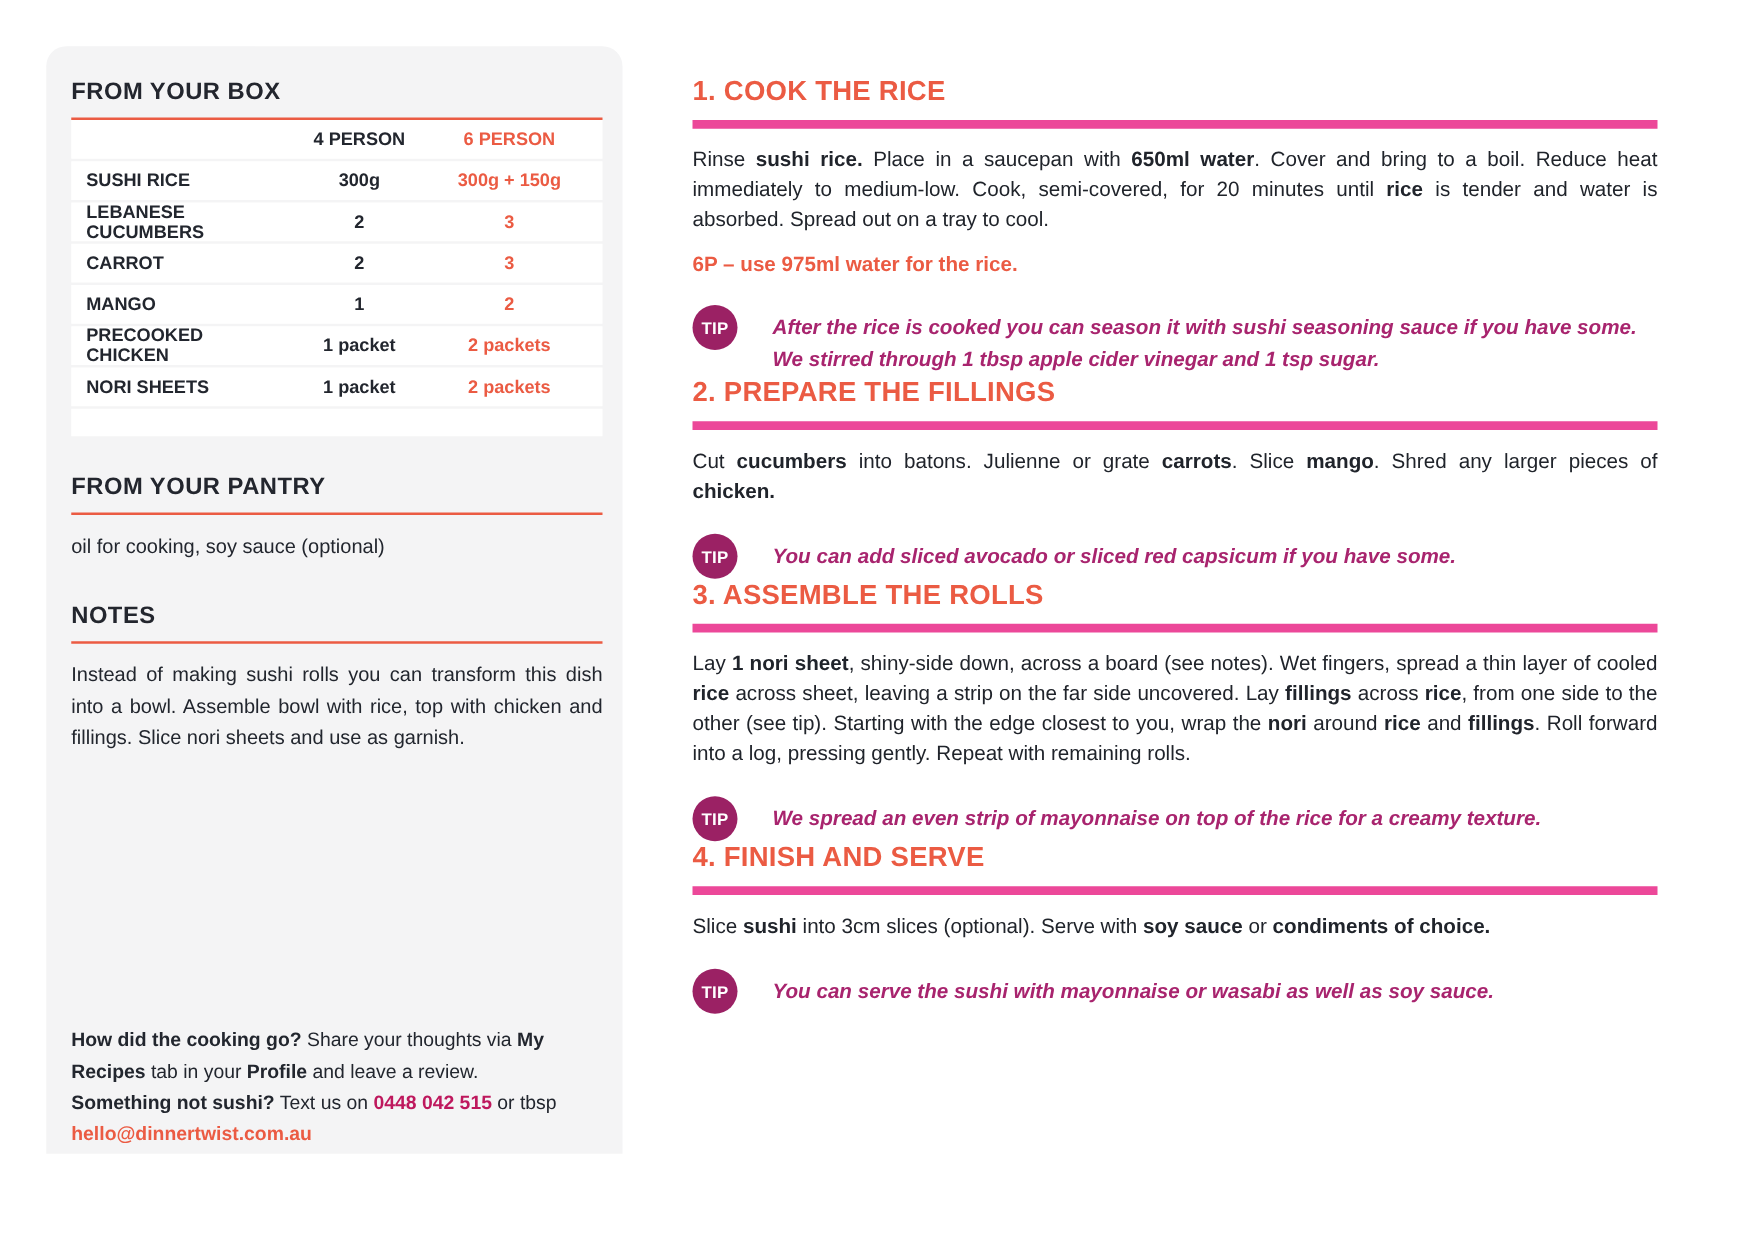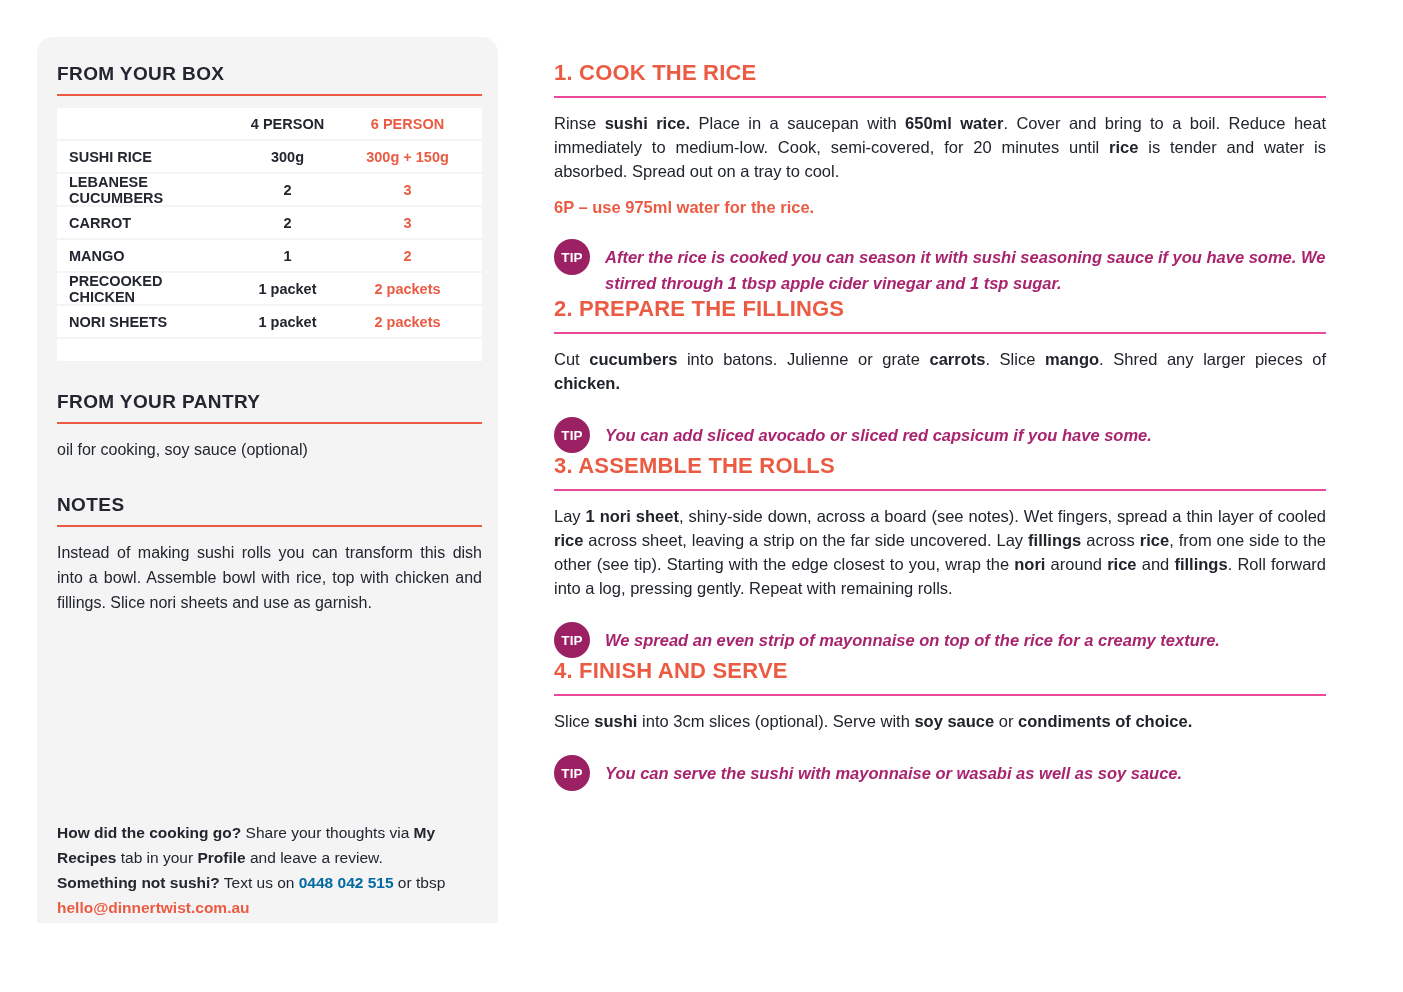--- a/index.html
+++ b/index.html
@@ -5,44 +5,44 @@
   * { margin:0; padding:0; box-sizing:border-box; }
   html,body { width:1403px; height:992px; background:#ffffff;
     font-family:"Liberation Sans", sans-serif; color:#22262E; }
   .page { position:relative; width:1403px; height:923px; background:#fff; overflow:hidden; }
 
   
   .sidebar { position:absolute; left:37px; top:37px; width:461px; height:915px;
     background:#F4F4F5; border-radius:16px; padding:26px 16px 0 20px; }
   .side-title { font-size:19px; font-weight:bold; letter-spacing:0.4px; color:#23262E;
     padding-bottom:9px; border-bottom:2px solid #EB5B43; }
-  .box-table { margin-top:12px; }
+  .box-table { }
   .t-row { display:flex; align-items:center; background:#ffffff; height:31px;
     margin-bottom:2px; padding:0 12px; font-size:14.5px; font-weight:bold; }
   .t-name { flex:1; text-align:left; color:#22262E; }
   .t-p4 { width:115px; text-align:center; color:#22262E; }
   .t-p6 { width:125px; text-align:center; color:#EB5B43; }
   .t-filler { background:#ffffff; height:22px; }
   .pantry { margin-top:30px; }
   .side-body { margin-top:13px; font-size:16px; line-height:25px; color:#22262E; }
   .notes { margin-top:32px; }
   .notes-para { margin-top:13px; font-size:16px; line-height:25px; text-align:justify; }
   .side-footer { position:absolute; left:20px; right:16px; bottom:32px;
     font-size:15.5px; line-height:25px; text-align:left; }
 
   
   .main { position:absolute; left:554px; top:0; width:772px; }
   .step-title { color:#EB5B43; font-size:22px; font-weight:bold; letter-spacing:0.2px;
-    padding-bottom:10px; border-bottom:2px solid #ec4899; }
+    padding-bottom:10px; border-bottom:7px solid #ec4899; }
   .mt-step1 { margin-top:60px; }
   .mt-step { }
   .step-body { margin-top:13px; font-size:16.5px; line-height:24px;
     text-align:justify; color:#20242B; }
   .note-6p { margin-top:15px; color:#EB5B43; font-weight:bold; font-size:16.5px; }
-  .tip { display:flex; align-items:flex-start; margin-top:22px; gap:15px; }
+  .tip { display:flex; align-items:flex-start; margin-top:22px; gap:28px; }
   .tip-badge { width:36px; height:36px; min-width:36px; border-radius:50%;
     background:#9B2164; color:#ffffff; font-weight:bold; font-size:13.5px;
     display:flex; align-items:center; justify-content:center; letter-spacing:0.2px; }
   .tip-text { color:#A8246E; font-weight:bold; font-style:italic;
     font-size:16.5px; line-height:26px; padding-top:5px; }
   .banner { position:absolute; left:554px; top:926px; width:780px;
     color:#EE6149; font-size:18px; font-weight:bold; letter-spacing:0.2px; }
   b { font-weight:bold; }
 </style>
 </head>
@@ -96,21 +96,21 @@
     <div class="pantry">
       <h2 class="side-title">FROM YOUR PANTRY</h2>
       <p class="side-body">oil for cooking, soy sauce (optional)</p>
     </div>
 
     <div class="notes">
       <h2 class="side-title">NOTES</h2>
       <p class="notes-para">Instead of making sushi rolls you can transform this dish into a bowl. Assemble bowl with rice, top with chicken and fillings. Slice nori sheets and use as garnish.</p>
     </div>
 
-    <p class="side-footer"><b>How did the cooking go?</b><span> Share your thoughts via </span><b>My Recipes</b><span> tab in your </span><b>Profile</b><span> and leave a review.</span><br><b>Something not sushi?</b><span> Text us on </span><b style="color: #0369a1;">0448 042 515</b><span> or tbsp </span><b style="color: rgb(235, 91, 67);">hello@dinnertwist.com.au</b></p>
+    <p class="side-footer"><b>How did the cooking go?</b><span> Share your thoughts via </span><b>My Recipes</b><span> tab in your </span><b>Profile</b><span> and leave a review.</span><br><b>Something not sushi?</b><span> Text us on </span><b style="color: #be185d;">0448 042 515</b><span> or tbsp </span><b style="color: rgb(235, 91, 67);">hello@dinnertwist.com.au</b></p>
   </aside>
 
   <main class="main">
 
     <section>
       <h2 class="step-title mt-step1">1. COOK THE RICE</h2>
       <p class="step-body"><span>Rinse </span><b>sushi rice.</b><span> Place in a saucepan with </span><b>650ml water</b><span>. Cover and bring to a boil. Reduce heat immediately to medium-low. Cook, semi-covered, for 20 minutes until </span><b>rice</b><span> is tender and water is absorbed. Spread out on a tray to cool.</span></p>
       <p class="note-6p">6P – use 975ml water for the rice.</p>
       <div class="tip">
         <span class="tip-badge">TIP</span>

